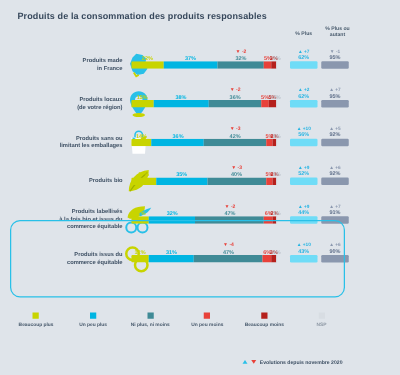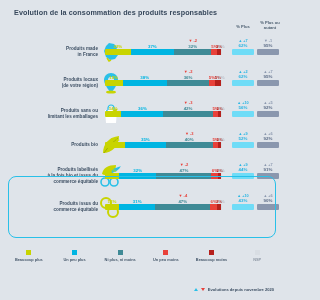--- a/index.html
+++ b/index.html
@@ -82,21 +82,21 @@
     position:absolute;right:12px;bottom:8px;
     display:flex;align-items:center;gap:3px;
   }
   .footer .ft{font-size:4.1px;font-weight:bold;color:#3d4f63;}
   .tri-up{width:0;height:0;border-left:2px solid transparent;border-right:2px solid transparent;border-bottom:3px solid #29c0e8;}
   .tri-dn{width:0;height:0;border-left:2px solid transparent;border-right:2px solid transparent;border-top:3px solid #e8413a;}
 </style>
 </head>
 <body>
 
-<div class="title">Evolution de la consommation des produits responsables</div>
+<div class="title">Produits de la consommation des produits responsables</div>
 
 <div class="col-head" id="head-plus">% Plus</div>
 <div class="col-head" id="head-autant">% Plus ou autant</div>
 
 <div class="rows" id="rows">
     <div class="row">
       <div class="rowlabel">Produits made<br>in France</div>
       <div class="icon"><svg width="26" height="26" viewBox="0 0 26 26">
           <path d="M11 4 L16 5 L19 8 L18 13 L20 16 L17 20 L12 21 L8 18 L6 12 L8 7 Z" fill="#29c0e8"></path>
           <path d="M9 19 L11 22 L13 21" stroke="#c8d400" stroke-width="1.4" fill="none"></path>

